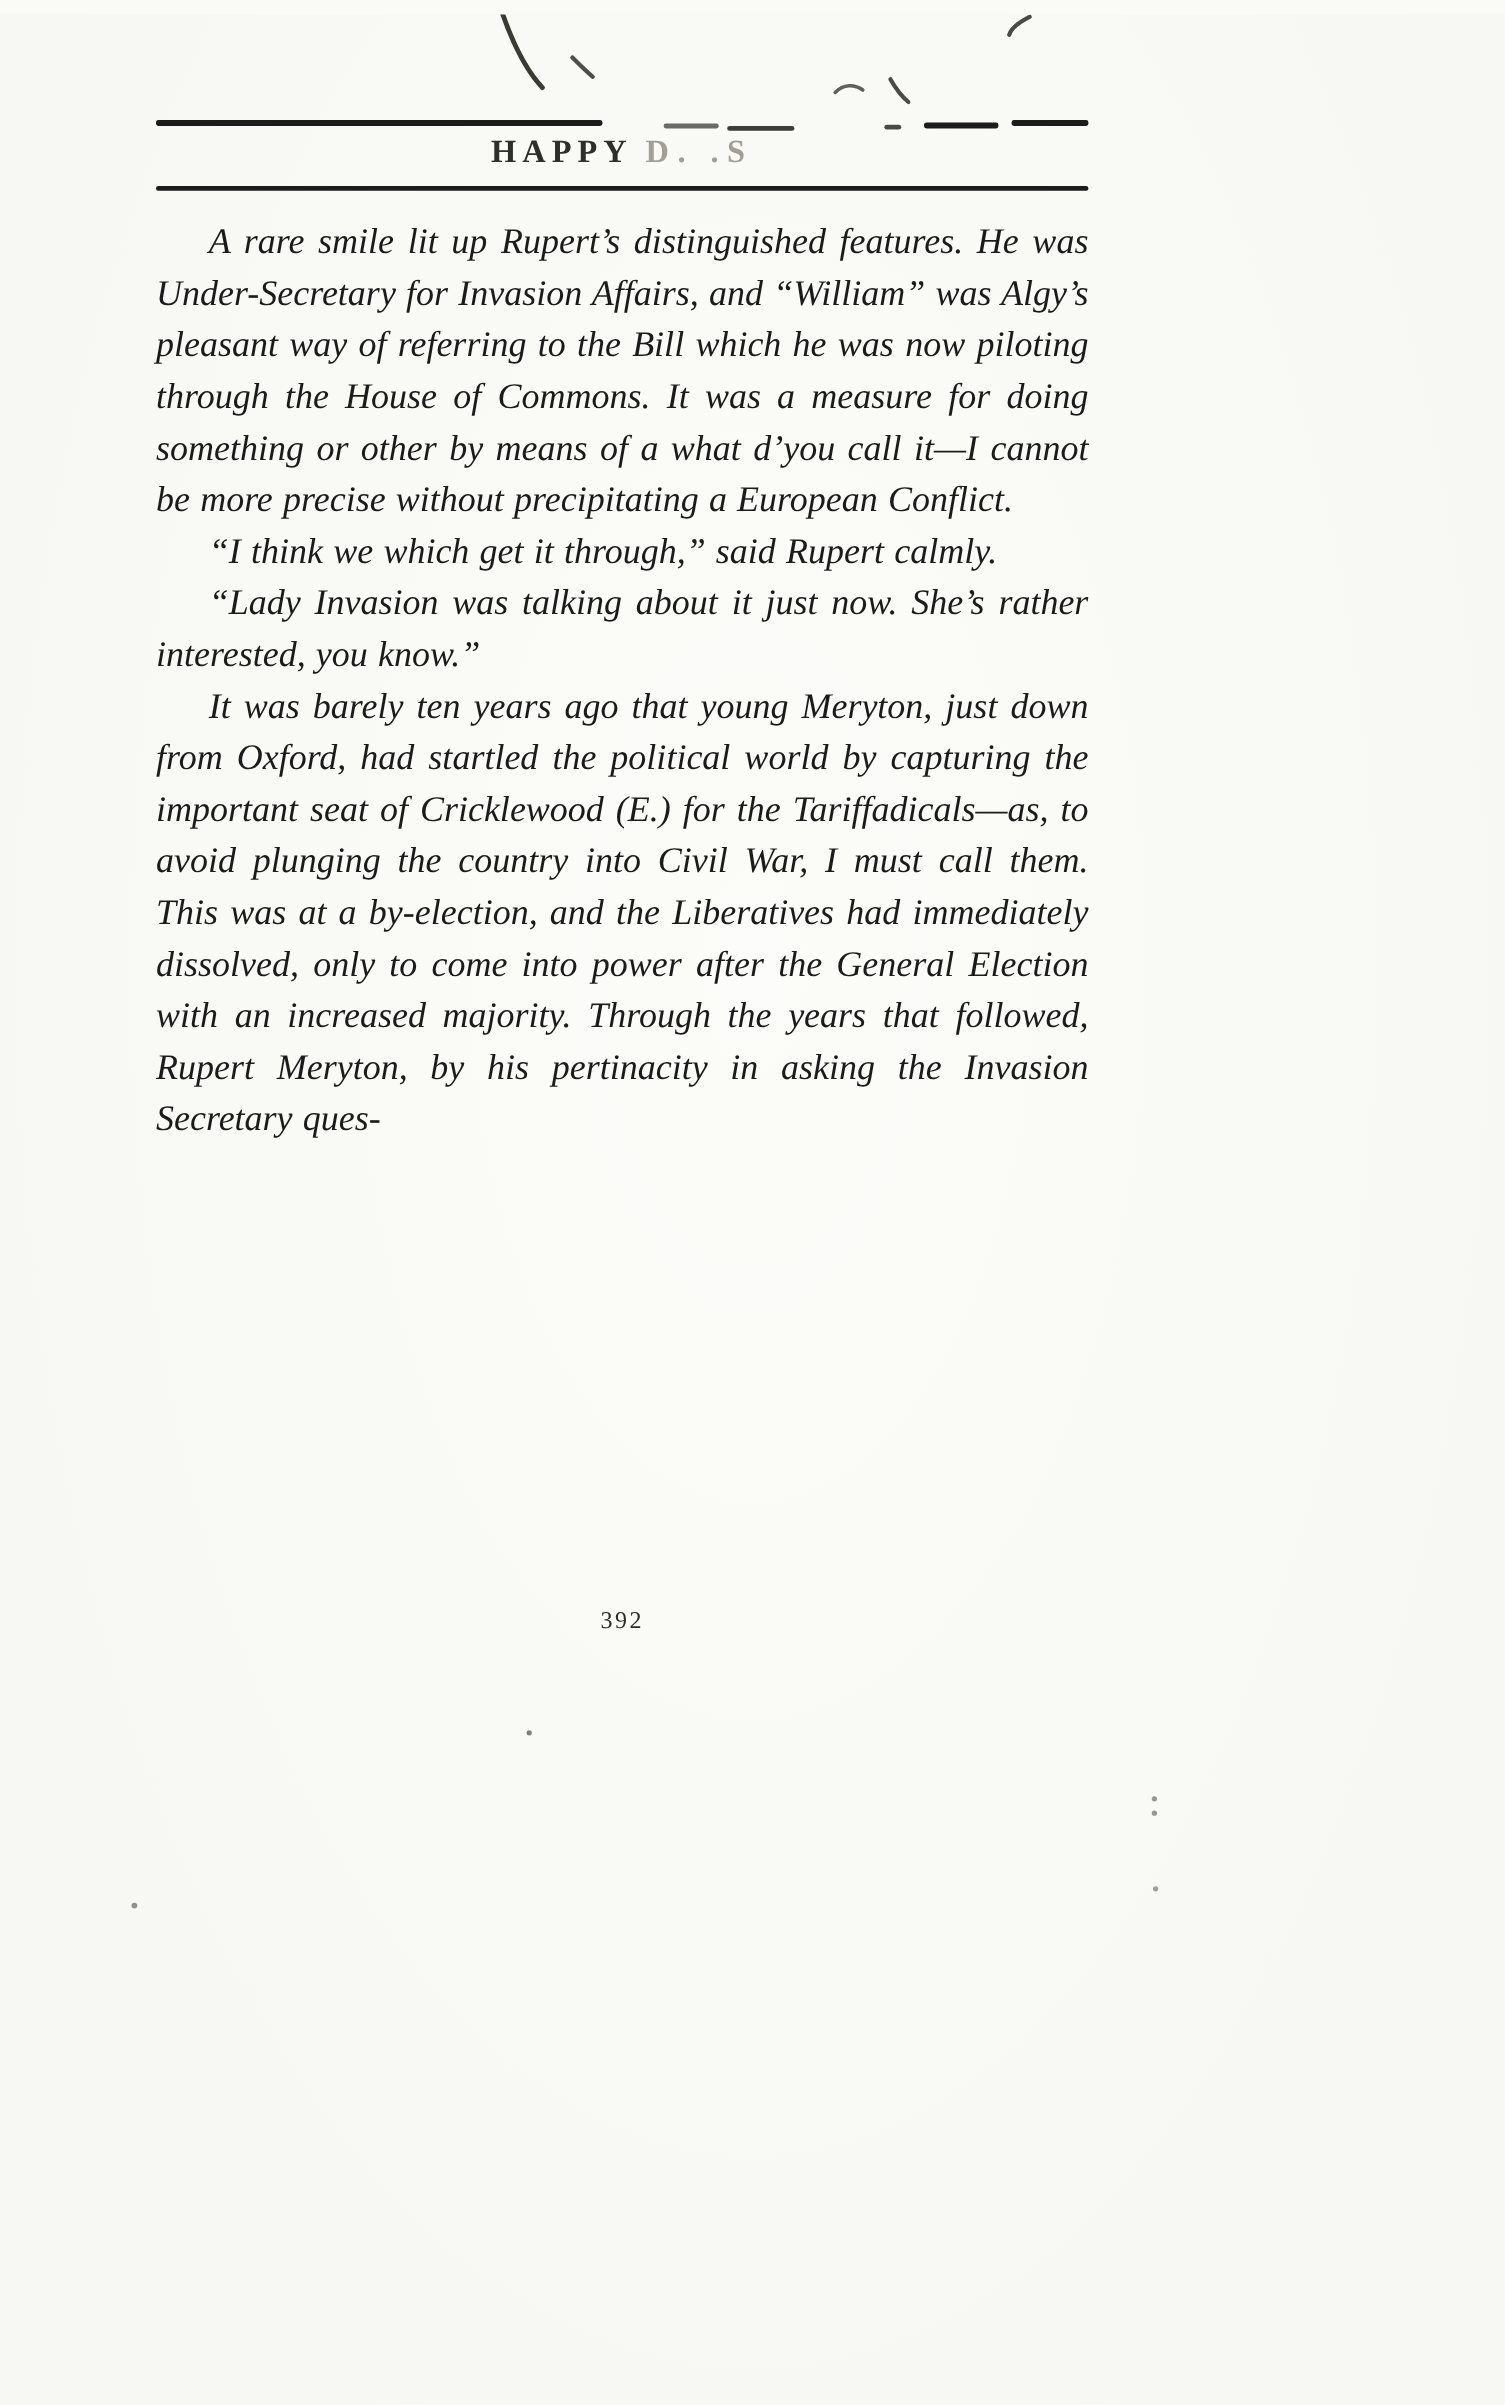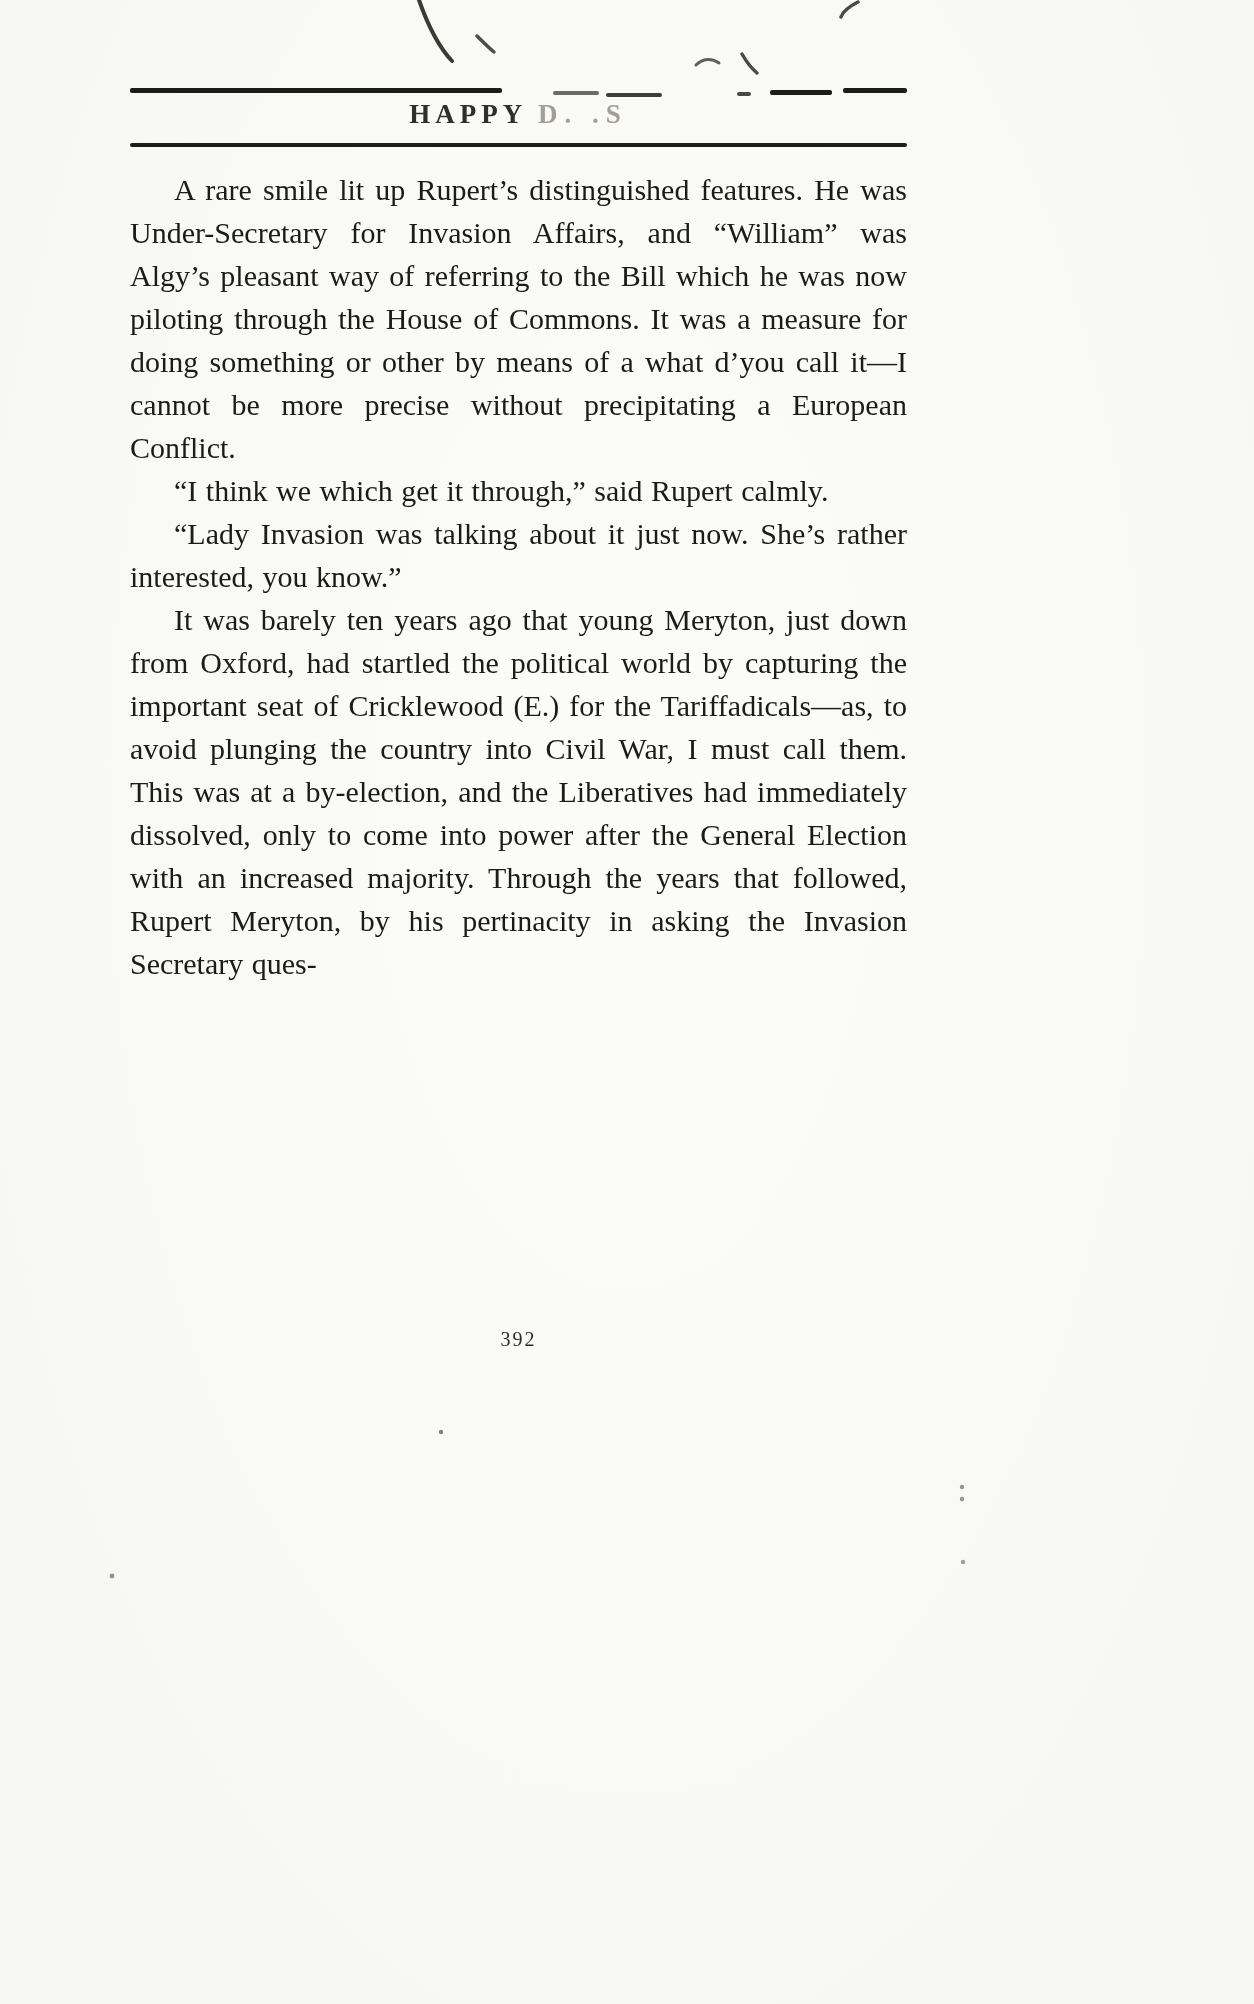--- a/index.html
+++ b/index.html
@@ -18,20 +18,21 @@
     font-family: "Liberation Serif", "DejaVu Serif", serif;
     color: var(--ink);
     overflow: hidden;
   }
   .scan-page {
     position: absolute;
     inset: 0;
     background:
       radial-gradient(ellipse at 50% 40%, rgba(255,255,255,0.35), rgba(0,0,0,0.012) 80%),
       var(--paper);
+    margin-top: 12px;
   }
   
   .rule {
     position: absolute;
     background: var(--rule);
     border-radius: 2px;
   }
   .rule-top-left   { left: 130px; top: 88px;  width: 372px; height: 5px; }
   .rule-top-mid1   { left: 553px; top: 91px;  width: 46px;  height: 4px; background:#6b6b66; }
   .rule-top-mid2   { left: 606px; top: 93px;  width: 56px;  height: 4px; background:#3d3d39; }
@@ -65,20 +66,21 @@
     width: 777px;
     font-size: 30px;
     line-height: 43px;
     text-align: justify;
     color: var(--ink);
   }
   .page-text p {
     margin: 0;
     text-indent: 44px;
     word-spacing: 1px;
+    font-style: italic;
   }
 
   .page-number {
     position: absolute;
     left: 130px;
     top: 1328px;
     width: 777px;
     text-align: center;
     font-size: 20px;
     letter-spacing: 2px;

